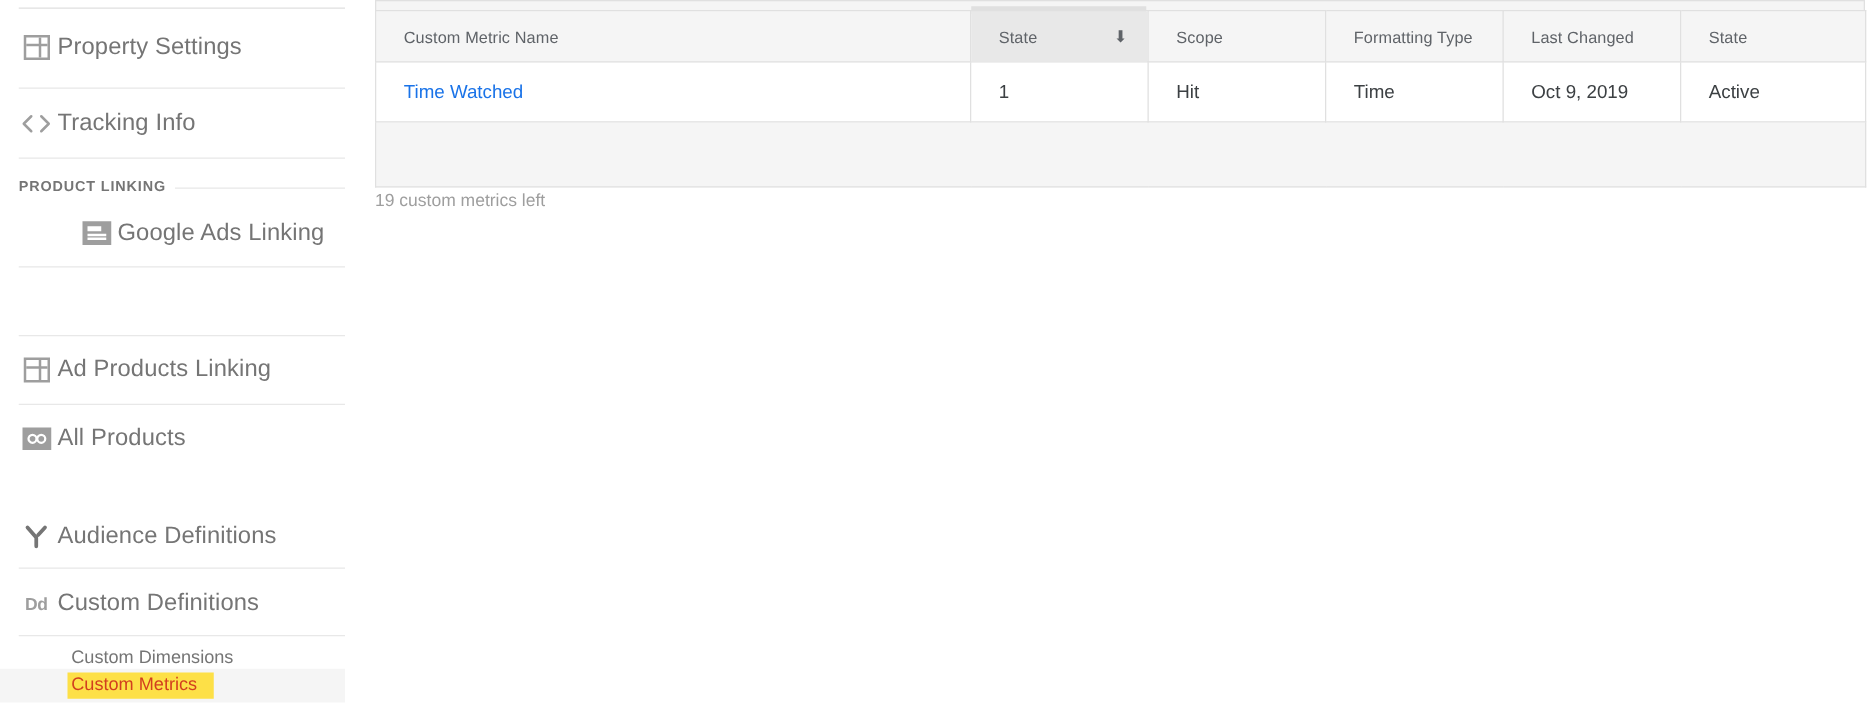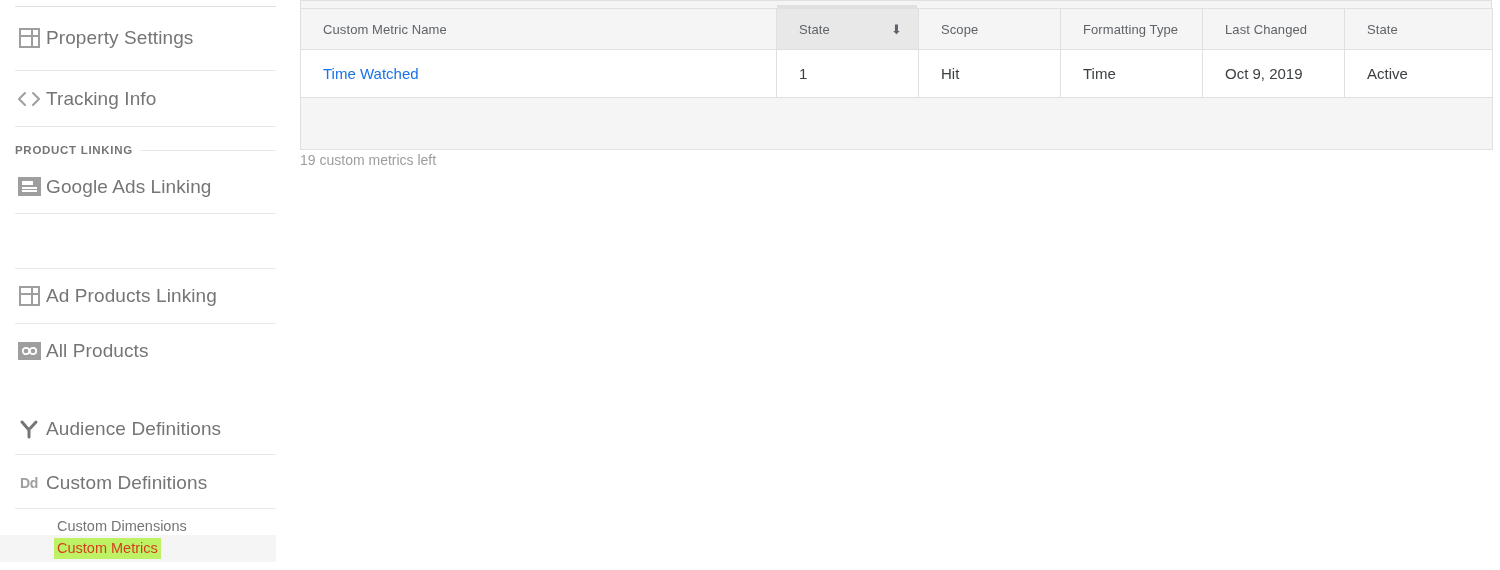--- a/index.html
+++ b/index.html
@@ -52,22 +52,22 @@
   .sub-item {
     position: absolute; left: 0; width: 276px; height: 27px;
     display: flex; align-items: center;
   }
   .sub-item .slbl {
     position: absolute; left: 57px;
     font-size: 14.5px; color: #757575; white-space: nowrap;
   }
   .sub-item.selected { background: #f5f5f5; }
   .sub-item.selected .slbl {
-    background: #bef264; color: #d23f1f;
-    padding: 2px 3px 3px 3px; left: 54px;
+    background: #fde047; color: #d23f1f;
+    padding: 2px 13px 3px 3px; left: 54px;
   }
 
   
   .ic-box { width: 21px; height: 20px; border: 2px solid #9e9e9e; position: relative; }
   .ic-box .vline { position: absolute; right: 5px; top: 0; bottom: 0; width: 2px; background: #9e9e9e; }
   .ic-box .hline { position: absolute; left: 0; right: 0; top: 5px; height: 2px; background: #9e9e9e; }
   .ic-fill { width: 23px; height: 19px; background: #9e9e9e; position: relative; padding: 3px; }
   .ic-fill .w { background: #fff; position: absolute; }
   .ic-dd { font-size: 14px; font-weight: bold; color: #9e9e9e; letter-spacing: -.3px; }
 
@@ -145,21 +145,21 @@
           <path d="M17 2 L23 8 L17 14" stroke="#9e9e9e" stroke-width="2" stroke-linecap="round" stroke-linejoin="round"></path>
         </svg>
       </span>
       <span class="lbl">Tracking Info</span>
     </div>
     <div class="nav-rule" style="top:126px;"></div>
 
     <div class="section-head" style="top:144px;">PRODUCT LINKING</div>
     <div class="section-rule" style="left:140px; top:150px; width:136px;"></div>
 
-    <div class="nav-item" style="top:159px;">
+    <div class="nav-item" style="top:159px;margin-left:48px;">
       <span class="ico">
         <span class="ic-fill">
           <span class="w" style="left:4px; top:4px; width:11px; height:4px;"></span>
           <span class="w" style="left:4px; top:10px; right:4px; height:1.5px;"></span>
           <span class="w" style="left:4px; top:13px; right:4px; height:1.5px;"></span>
         </span>
       </span>
       <span class="lbl">Google Ads Linking</span>
     </div>
     <div class="nav-rule" style="top:213px;"></div>

